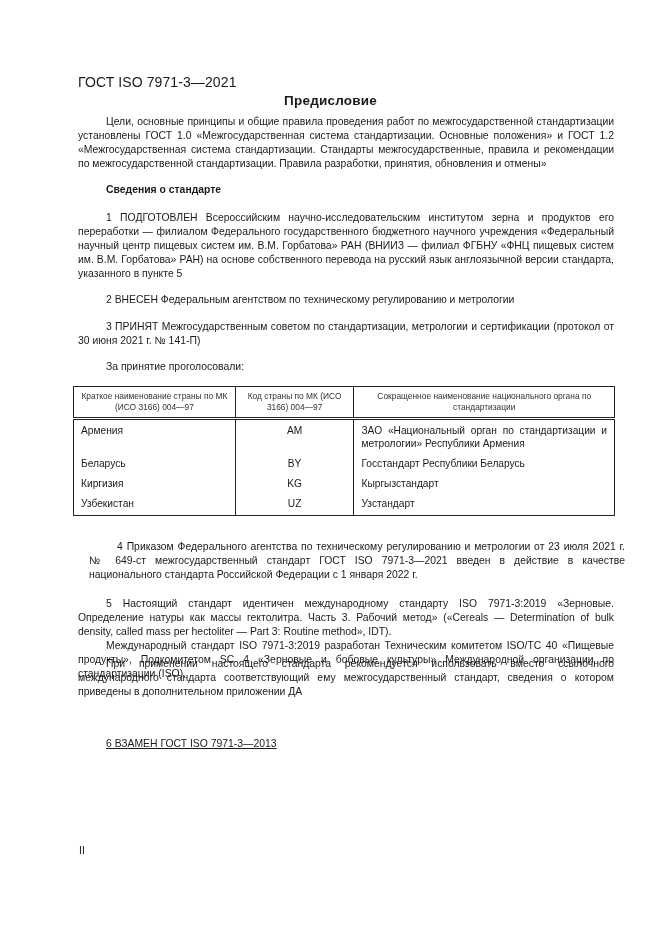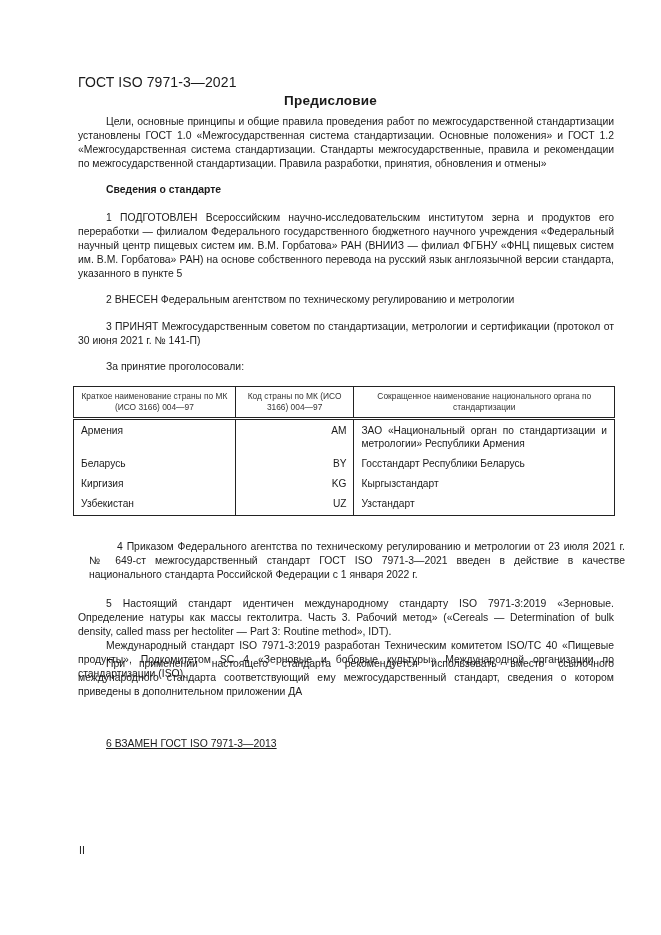--- a/index.html
+++ b/index.html
@@ -32,21 +32,21 @@
       font-weight: normal; font-size: 8.4px; line-height: 11px; color: #333;
       text-align: center; padding: 4px 4px 4px 4px; height: 20px;
       border-left: 1px solid #222; border-right: 1px solid #222;
       border-top: 1px solid #222; border-bottom: 3px double #222;
     }
     table.voters td {
       vertical-align: top; padding: 4px 7px 3px 7px; line-height: 13px;
       border-left: 1px solid #222; border-right: 1px solid #222;
     }
     table.voters tr:last-child td { border-bottom: 1px solid #222; padding-bottom: 5px; }
-    table.voters td.code { text-align: right; }
+    table.voters td.code { text-align: center; }
     table.voters td.org { text-align: justify; }
     .page-number {
       position: absolute; left: 79px; top: 844px; font-size: 10.5px;
     }
   </style>
 </head>
 <body>
 
 <div class="page-header">ГОСТ ISO 7971-3—2021</div>
 

